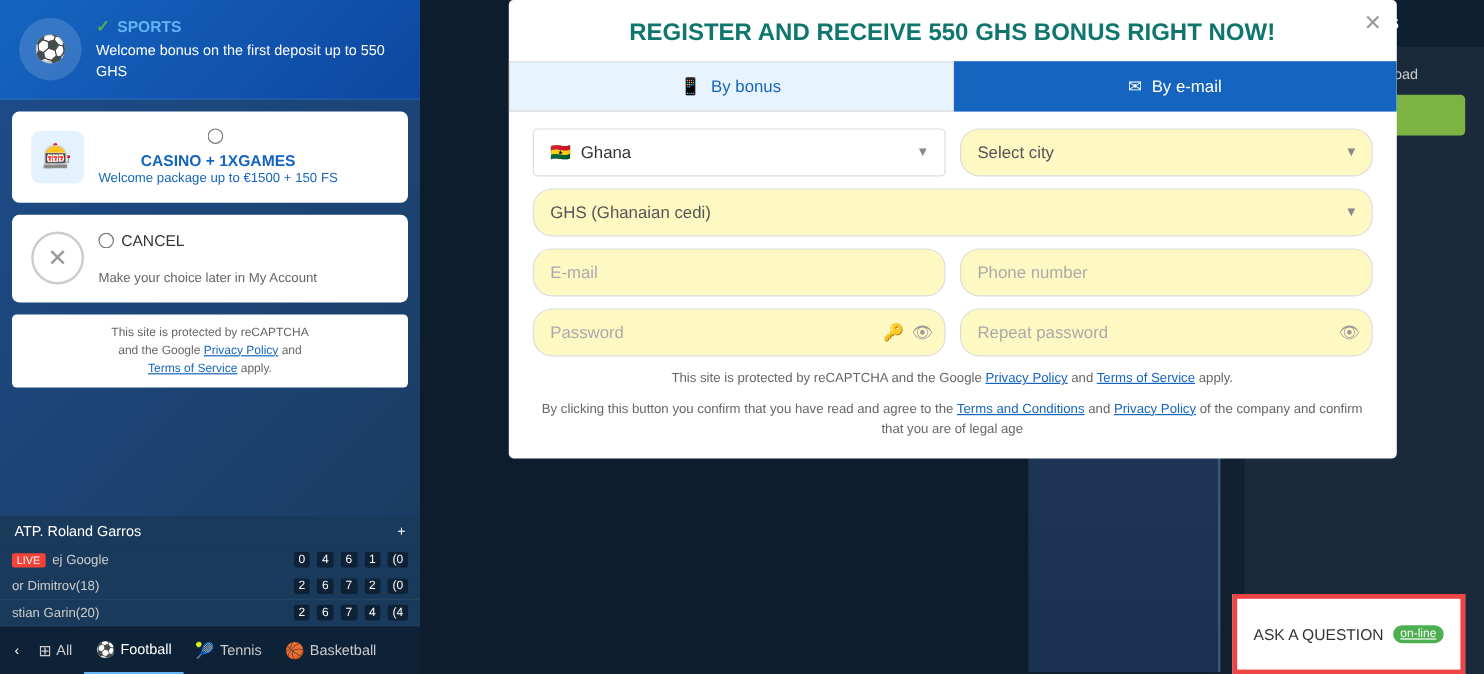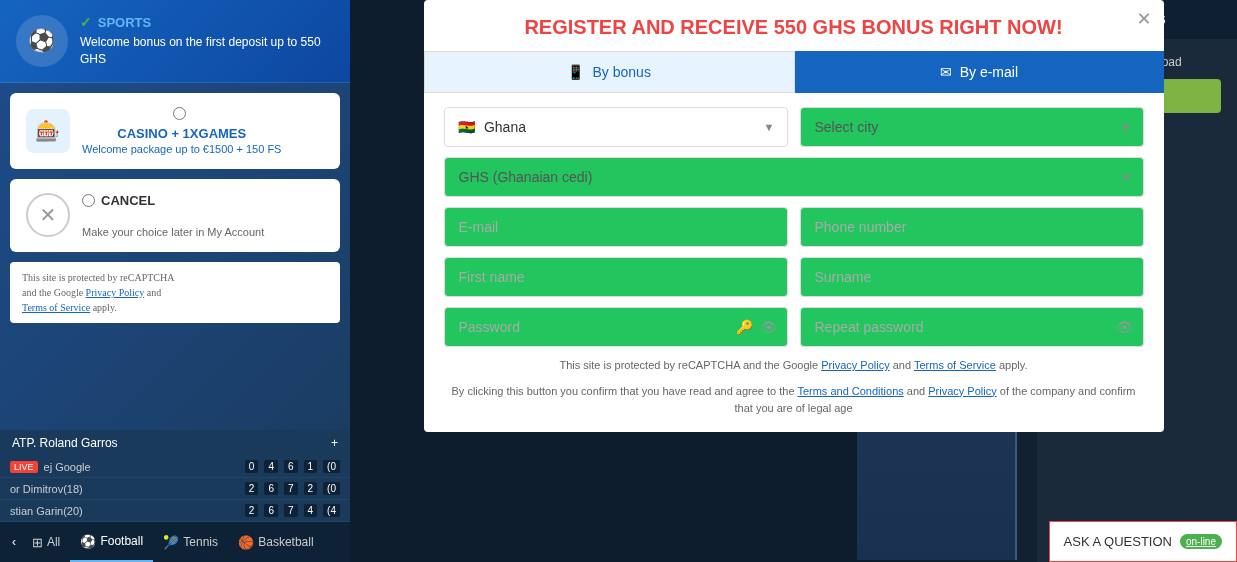--- a/index.html
+++ b/index.html
@@ -98,32 +98,32 @@
       height: 44px;
       border: 2px solid #ccc;
       border-radius: 50%;
       display: flex;
       align-items: center;
       justify-content: center;
       font-size: 20px;
       color: #999;
       flex-shrink: 0;
     }
-    .cancel-title { font-size: 13px; font-weight: bold; color: #333; }
+    .cancel-title { font-size: 13px; font-weight: normal; color: #333; }
     .cancel-desc { font-size: 11px; color: #666; margin-top: 18px; }
 
     .recaptcha-note {
       background: #fff;
       margin: 10px;
       padding: 8px 12px;
       border-radius: 4px;
       font-size: 10px;
       color: #666;
+      text-align: center;
       line-height: 1.5;
-      font-family: Liberation Serif, serif;
     }
     .recaptcha-note a { color: #1565c0; }
 
     
     .sports-tabs {
       position: absolute;
       bottom: 0;
       left: 0;
       width: 350px;
       background: #0d2137;
@@ -205,21 +205,21 @@
       margin-top: 0;
     }
 
     .modal-header {
       padding: 16px 20px 12px;
       position: relative;
     }
     .modal-title {
       font-size: 20px;
       font-weight: bold;
-      color: #ef4444;
+      color: #0f766e;
       text-align: center;
     }
     .close-btn {
       position: absolute;
       top: 10px;
       right: 12px;
       background: none;
       border: none;
       font-size: 18px;
       color: #999;
@@ -266,24 +266,24 @@
 
     .form-group {
       flex: 1;
       position: relative;
     }
 
     .form-select, .form-input {
       width: 100%;
       padding: 11px 14px;
       border: 1px solid #ddd;
-      border-radius: 4px;
+      border-radius: 16px;
       font-size: 14px;
       color: #555;
-      background: #22c55e;
+      background: #fef9c3;
       appearance: none;
       cursor: pointer;
       outline: none;
     }
     .form-input::placeholder { color: #aaa; }
 
     .select-wrapper {
       position: relative;
     }
     .select-wrapper::after {
@@ -358,24 +358,24 @@
       text-align: center;
       margin-top: 8px;
       line-height: 1.6;
     }
     .legal-text a { color: #1565c0; text-decoration: underline; }
 
     
     .ask-question {
       position: absolute;
       bottom: 0;
-      right: 0;
+      right: 16px;
       background: #fff;
-      border: 1px solid #ef4444;
-      padding: 12px 14px;
+      border: 4px solid #ef4444;
+      padding: 22px 14px;
       display: flex;
       align-items: center;
       gap: 8px;
       font-size: 13px;
       color: #333;
       z-index: 20;
     }
     .online-badge {
       background: #4caf50;
       color: white;
@@ -591,28 +591,20 @@
 
       <div class="form-row">
         <div class="form-group">
           <input type="email" class="form-input" placeholder="E-mail" style="">
         </div>
         <div class="form-group">
           <input type="tel" class="form-input" placeholder="Phone number" style="">
         </div>
       </div>
 
-      <div class="form-row">
-        <div class="form-group">
-          <input type="text" class="form-input" placeholder="First name" style="">
-        </div>
-        <div class="form-group">
-          <input type="text" class="form-input" placeholder="Surname" style="">
-        </div>
-      </div>
 
       <div class="form-row">
         <div class="form-group password-wrapper">
           <input type="password" class="form-input" style="padding-right: 60px;" placeholder="Password">
           <div class="pwd-icons">
             <span class="pwd-icon">🔑</span>
             <span class="pwd-icon">👁</span>
           </div>
         </div>
         <div class="form-group password-wrapper">

